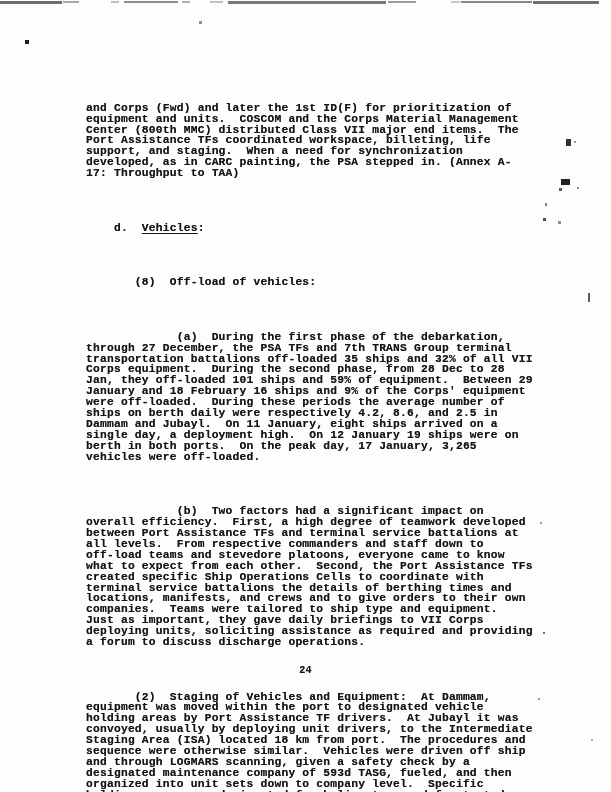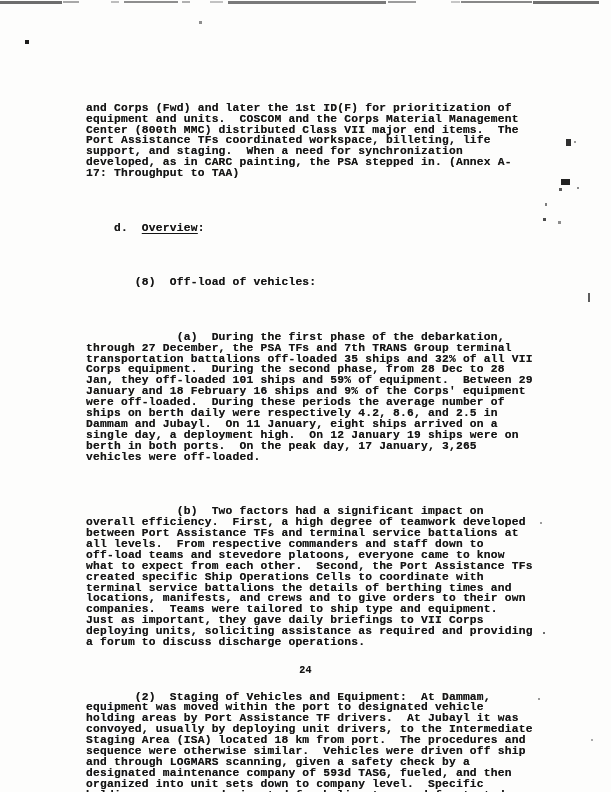--- a/index.html
+++ b/index.html
@@ -91,21 +91,21 @@
   <div class="body-text">
 
     <div class="para">and Corps (Fwd) and later the 1st ID(F) for prioritization of
 equipment and units.  COSCOM and the Corps Material Management
 Center (800th MMC) distributed Class VII major end items.  The
 Port Assistance TFs coordinated workspace, billeting, life
 support, and staging.  When a need for synchronization
 developed, as in CARC painting, the PSA stepped in. (Annex A-
 17: Throughput to TAA)</div>
 
-    <div class="para"><span>    d.  </span><span class="u">Overview</span><span>:</span></div>
+    <div class="para"><span>    d.  </span><span class="u">Vehicles</span><span>:</span></div>
 
     <div class="para">       (8)  Off-load of vehicles:</div>
 
     <div class="para">             (a)  During the first phase of the debarkation,
 through 27 December, the PSA TFs and 7th TRANS Group terminal
 transportation battalions off-loaded 35 ships and 32% of all VII
 Corps equipment.  During the second phase, from 28 Dec to 28
 Jan, they off-loaded 101 ships and 59% of equipment.  Between 29
 January and 18 February 16 ships and 9% of the Corps' equipment
 were off-loaded.  During these periods the average number of

